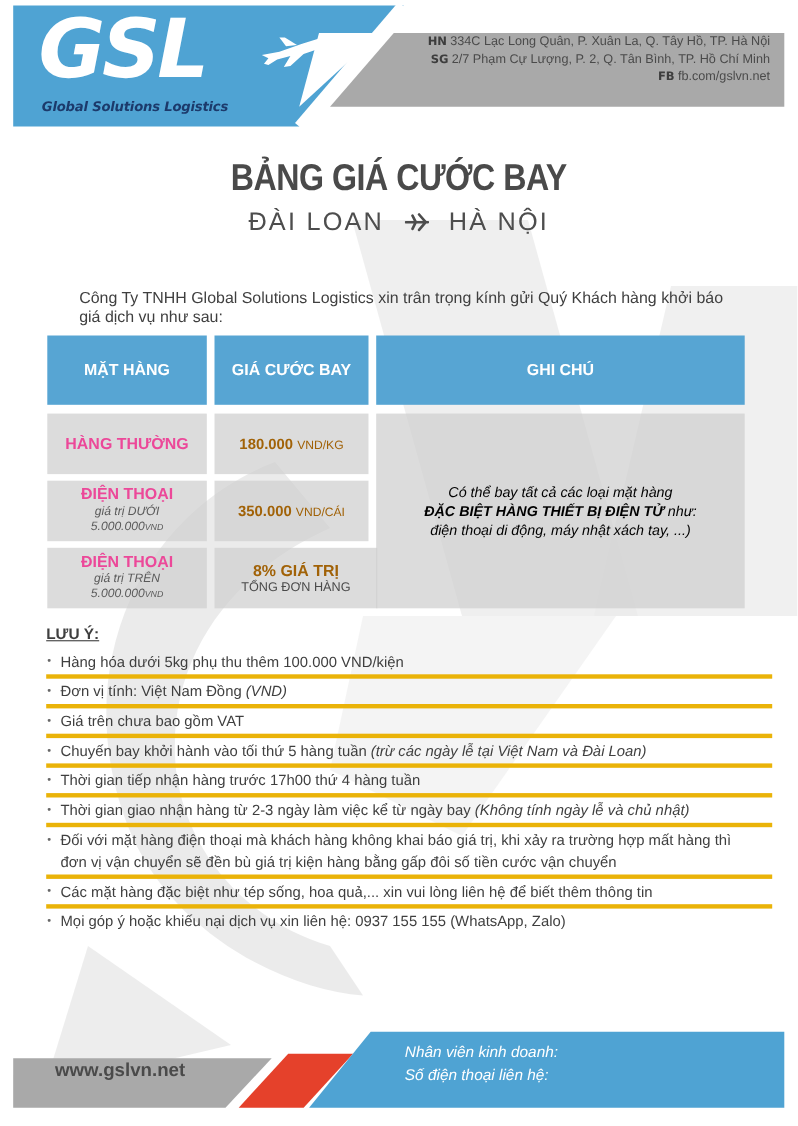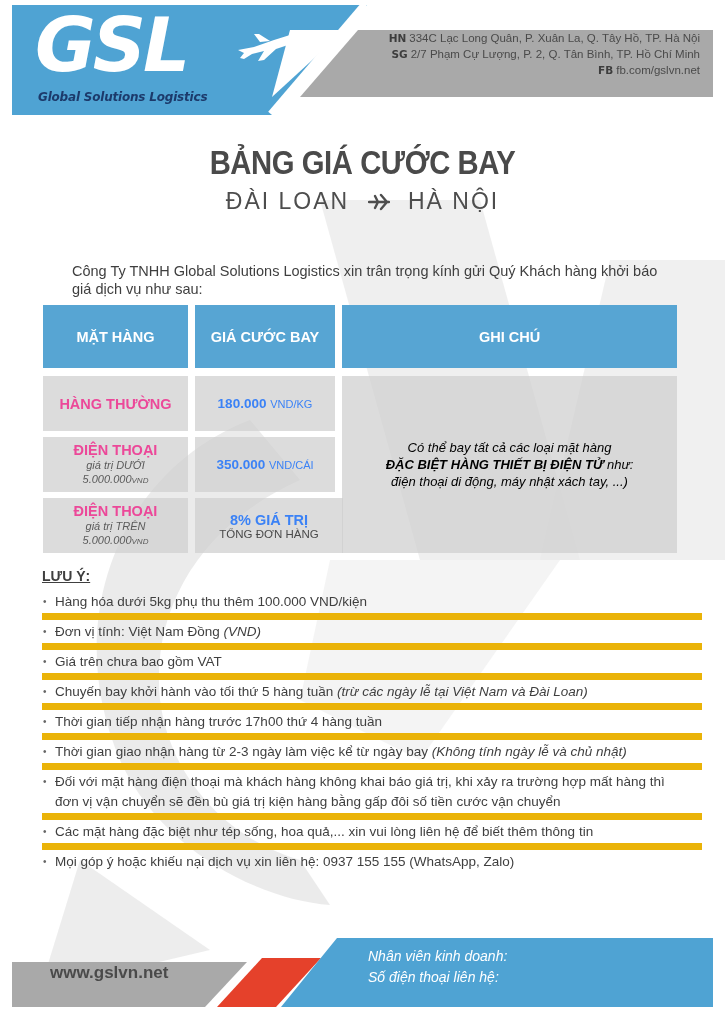--- a/index.html
+++ b/index.html
@@ -25,30 +25,30 @@
   .intro { position: absolute; left: 72px; top: 262px; width: 600px; font-size: 14.5px; color: #3f3f3f; line-height: 18px; z-index: 2; }
 
   
   .tbl { position: absolute; left: 43px; top: 305px; z-index: 2; }
   .cell { position: absolute; display: flex; flex-direction: column; align-items: center; justify-content: center; text-align: center; }
   .hdr { background: rgba(78, 160, 209, 0.95); color: #fff; font-weight: bold; font-size: 14.5px; }
   .body-cell { background: rgba(206, 206, 206, 0.72); color: #4a4a4a; }
   .item-main { font-weight: bold; font-size: 14.5px; color: #ec4899; }
   .item-sub { font-style: italic; font-size: 11px; color: #5a5a5a; line-height: 14px; }
   .item-sub small { font-size: 8px; }
-  .price-main { font-weight: bold; font-size: 13.5px; color: #3b82f6; }
+  .price-main { font-weight: bold; font-size: 13.5px; color: #a16207; }
   .price-unit { font-weight: normal; font-size: 11px; }
   .price-sub { font-size: 11.5px; color: #4a4a4a; }
   .note-text { font-style: italic; font-size: 13px; color: #000000; line-height: 17px; }
   .note-text b { font-style: italic; font-weight: bold; }
 
   
   .notes-title { position: absolute; left: 42px; top: 568px; font-weight: bold; font-size: 14px; color: #3f3f3f; text-decoration: underline; z-index: 2; }
   .notes { position: absolute; left: 42px; top: 592px; width: 660px; z-index: 2; }
-  .note-item { position: relative; padding-left: 13px; font-size: 13.5px; color: #3f3f3f; line-height: 20px; border-bottom: 7px solid #eab308; padding-bottom: 1px; margin-bottom: 2px; }
+  .note-item { position: relative; padding-left: 13px; font-size: 13.5px; color: #3f3f3f; line-height: 20px; border-bottom: 4px solid #eab308; padding-bottom: 1px; margin-bottom: 2px; }
   .note-item.last { border-bottom: none; }
   .note-item::before { content: "•"; position: absolute; left: 1px; top: 0; font-size: 10px; color: #666; }
   .note-item i { font-style: italic; }
 
   
   .footer { position: absolute; left: 0; top: 930px; width: 725px; height: 80px; z-index: 2; }
   .footer-url { position: absolute; left: 50px; top: 33px; font-weight: bold; font-size: 17px; color: #4a4a4a; }
   .footer-contact { position: absolute; left: 368px; top: 16px; font-style: italic; font-size: 14px; color: #ffffff; line-height: 21px; }
 </style>
 </head>

